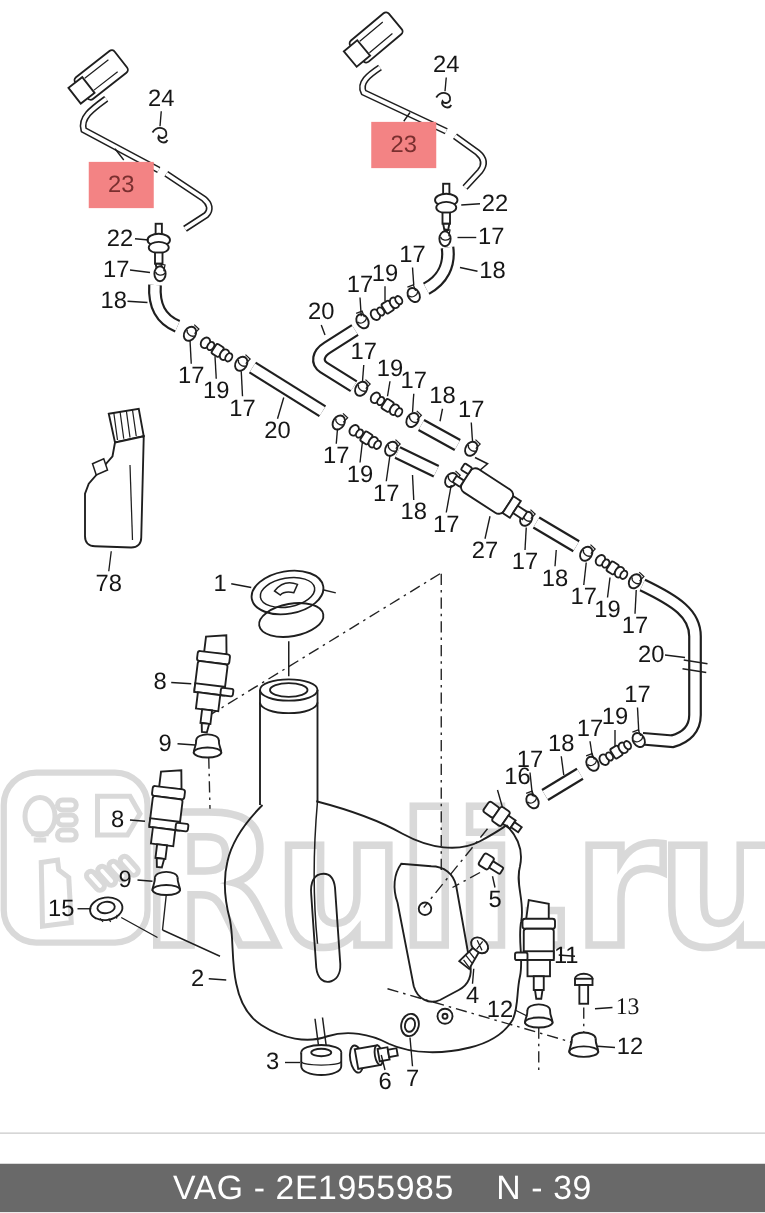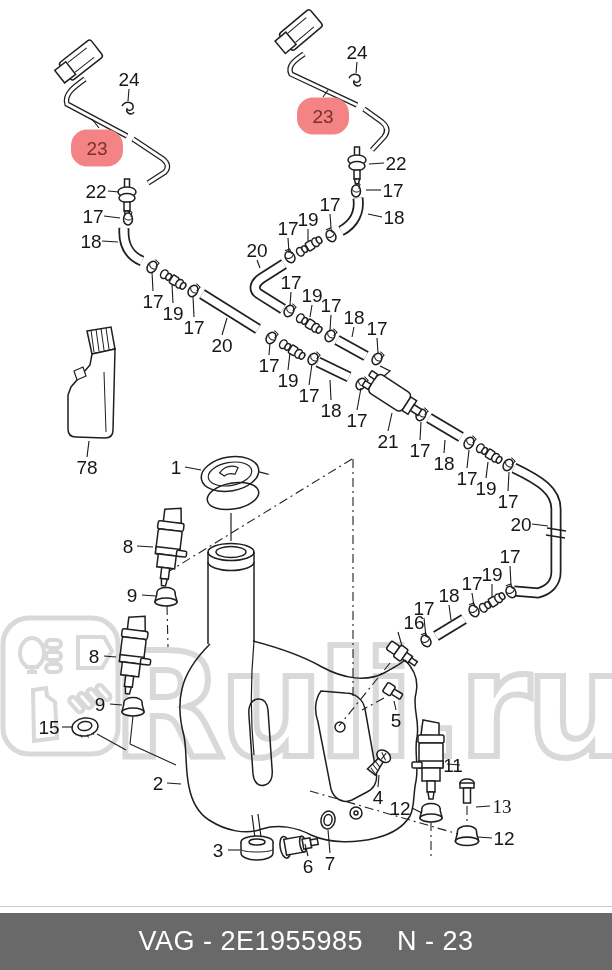--- a/index.html
+++ b/index.html
@@ -3,23 +3,23 @@
 <meta charset="utf-8">
 <style>
   html,body{margin:0;padding:0;background:#ffffff;}
   .stage{position:relative;width:612px;height:970px;background:#ffffff;overflow:hidden;
          font-family:"Liberation Sans",sans-serif;}
   .stage svg{position:absolute;left:0;top:0;}
   #labels{position:absolute;left:0;top:0;width:612px;height:912px;}
   .plabel{position:absolute;transform:translate(-50%,-50%);font-size:19px;line-height:1;
           color:#161616;white-space:nowrap;}
   .plabel.hl{background:var(--hl-bg,#f38384);color:var(--hl-fg,#7a2f2f);
-             min-width:52px;height:37px;display:flex;align-items:center;justify-content:center;border-radius:16px;}
+             min-width:52px;height:37px;display:flex;align-items:center;justify-content:center;}
   .rule{position:absolute;left:0;top:906px;width:612px;height:1px;background:#c9c9c9;}
-  .footer{position:absolute;left:0;bottom:0;width:612px;height:57px;background:var(--footer-bg,#696969);
+  .footer{position:absolute;left:0;bottom:0;width:612px;height:39px;background:var(--footer-bg,#696969);
           display:flex;align-items:center;justify-content:center;gap:34px;
           color:var(--footer-fg,#ffffff);font-size:27px;letter-spacing:.5px;}
 </style>
 </head>
 <body>
 
 <div class="stage">
 
 <svg width="612" height="912" viewBox="0 0 612 912">
   <defs>
@@ -360,21 +360,21 @@
       <div class="plabel" style="left: 291px; top: 282px;">17</div>
       <div class="plabel" style="left: 312px; top: 295px;">19</div>
       <div class="plabel" style="left: 331px; top: 305px;">17</div>
       <div class="plabel" style="left: 354px; top: 317px;">18</div>
       <div class="plabel" style="left: 377px; top: 328px;">17</div>
       <div class="plabel" style="left: 269px; top: 365px;">17</div>
       <div class="plabel" style="left: 288px; top: 380px;">19</div>
       <div class="plabel" style="left: 309px; top: 395px;">17</div>
       <div class="plabel" style="left: 331px; top: 410px;">18</div>
       <div class="plabel" style="left: 357px; top: 420px;">17</div>
-      <div class="plabel" style="left: 388px; top: 441px;">21</div>
+      <div class="plabel" style="left: 388px; top: 441px;">27</div>
       <div class="plabel" style="left: 420px; top: 450px;">17</div>
       <div class="plabel" style="left: 444px; top: 463px;">18</div>
       <div class="plabel" style="left: 467px; top: 478px;">17</div>
       <div class="plabel" style="left: 486px; top: 488px;">19</div>
       <div class="plabel" style="left: 508px; top: 501px;">17</div>
       <div class="plabel" style="left: 521px; top: 524px;">20</div>
       <div class="plabel" style="left: 510px; top: 556px;">17</div>
       <div class="plabel" style="left: 492px; top: 574px;">19</div>
       <div class="plabel" style="left: 472px; top: 583px;">17</div>
       <div class="plabel" style="left: 449px; top: 595px;">18</div>
@@ -396,16 +396,16 @@
       <div class="plabel" style="left: 453px; top: 765px;">11</div>
       <div class="plabel" style="left: 400px; top: 808px;">12</div>
       <div class="plabel" style="left: 502px; top: 806px; font-family: Liberation Serif, serif;">13</div>
       <div class="plabel" style="left: 504px; top: 838px;">12</div>
     </div>
 
 <div class="rule"></div>
 
 <div class="footer">
   <span>VAG - 2E1955985</span>
-  <span>N - 23</span>
+  <span>N - 39</span>
 </div>
 
 </div>
 
 </body></html>

